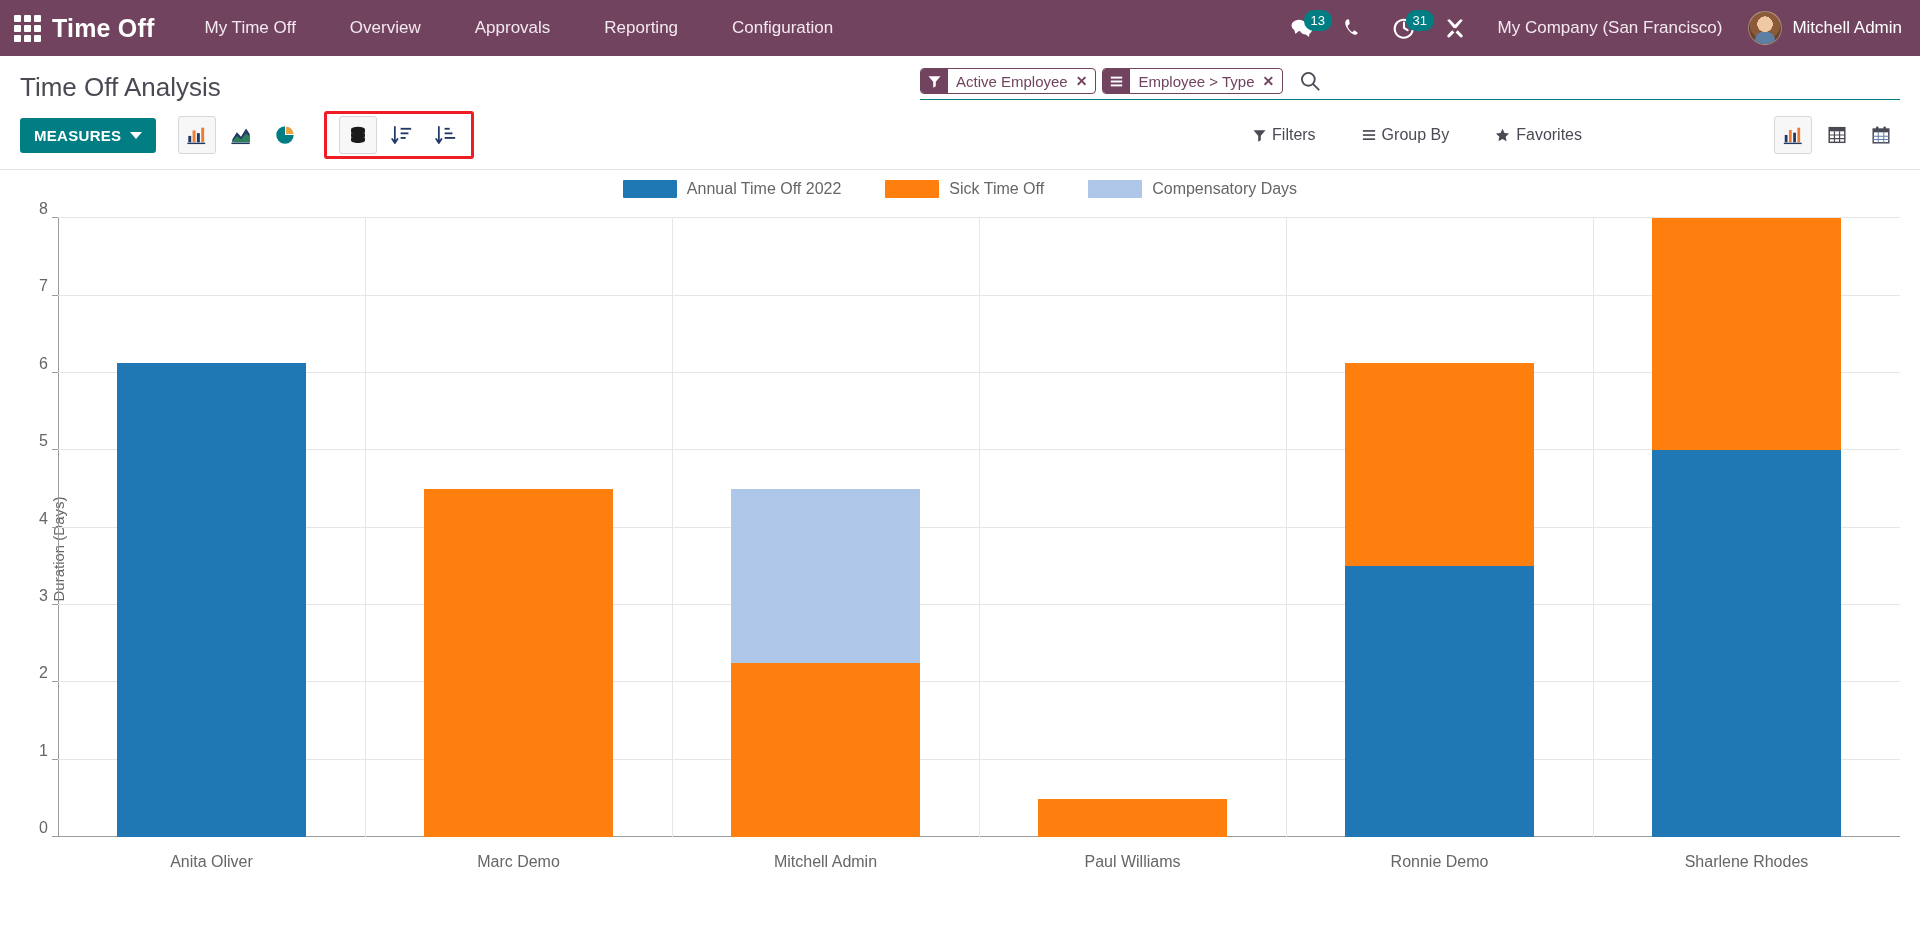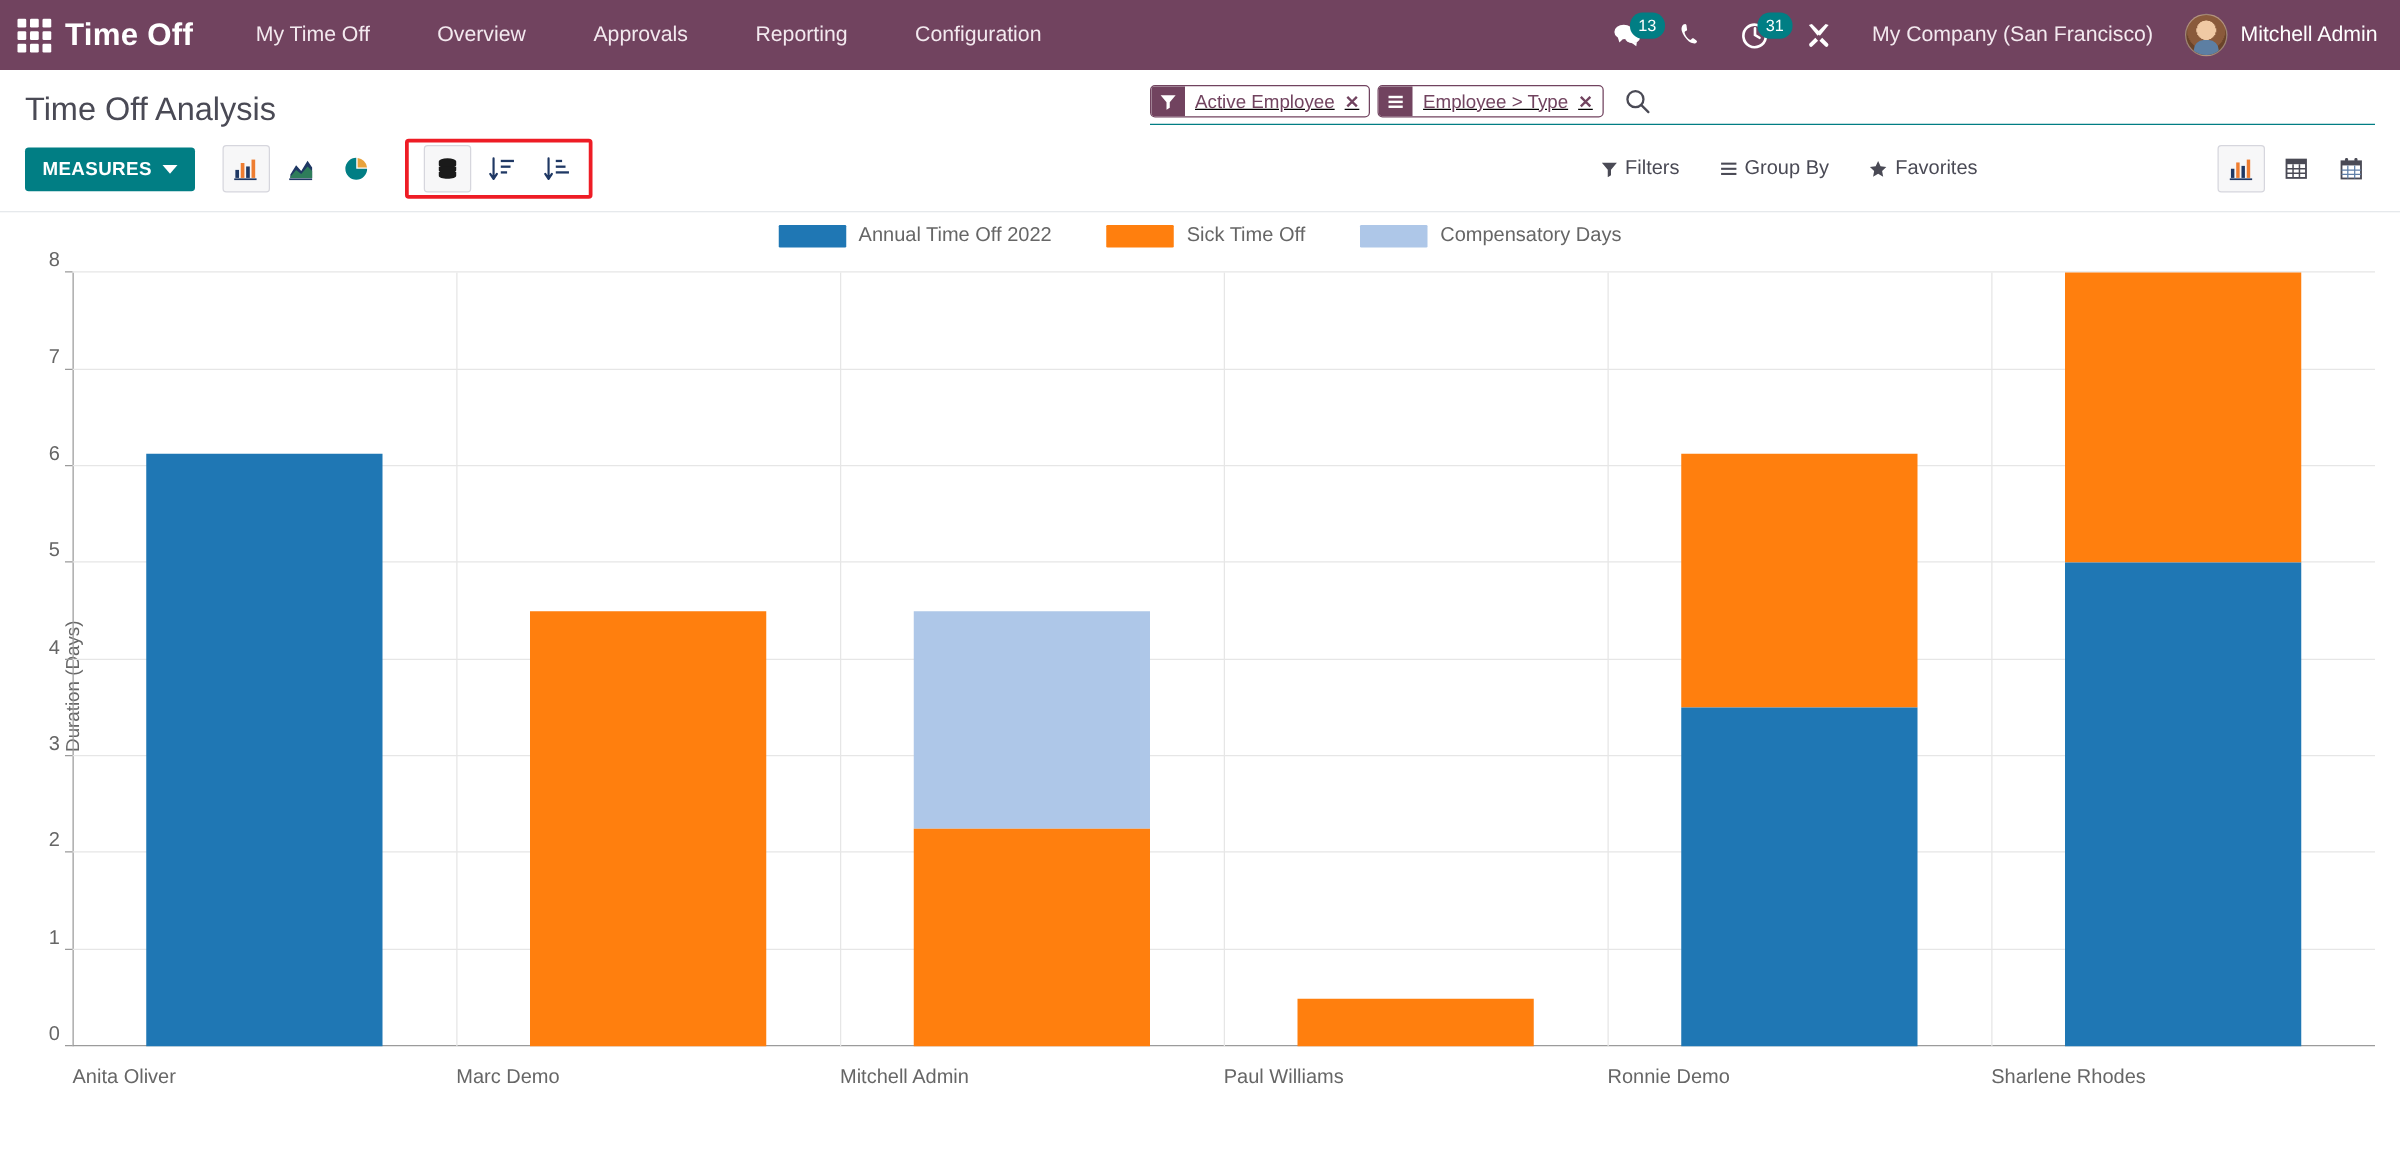--- a/index.html
+++ b/index.html
@@ -111,21 +111,20 @@
   }
   .cp-row1-right { margin-left: auto; display: flex; align-items: center; }
 
   .searchview {
     width: 980px;
     display: flex;
     align-items: center;
     border-bottom: 1px solid #017e84;
     padding-bottom: 3px;
     min-height: 34px;
-    text-decoration: underline;
   }
   .facet {
     display: flex;
     align-items: stretch;
     border-radius: 4px;
     overflow: hidden;
     margin-right: 6px;
     border: 1px solid #71435f;
     background: #fff;
     height: 26px;
@@ -212,21 +211,21 @@
   .group-chart-types { display: flex; align-items: center; margin-left: 16px; }
   .group-order {
     display: flex; align-items: center;
     margin-left: 20px;
     border: 3px solid #ee1c25;
     border-radius: 3px;
     padding: 2px 6px;
   }
 
   .cp-row2-right { margin-left: auto; display: flex; align-items: center; }
-  .searchmenus { display: flex; align-items: flex-end; gap: 0; }
+  .searchmenus { display: flex; align-items: flex-end; gap: 14px; }
   .searchmenu {
     display: flex; align-items: center; gap: 6px;
     font-size: 16px; color: #4a4a55;
     padding: 6px 16px;
     cursor: pointer;
     white-space: nowrap;
   }
   .view-switcher { display: flex; align-items: center; margin-left: 170px; }
   .chart-area {
     position: relative;
@@ -303,20 +302,21 @@
   }
   .bar-seg { width: 100%; display: block; }
   .xlabels {
     position: absolute;
     left: 58px; right: 20px;
     bottom: 56px;
     display: flex;
   }
   .xlabel {
     flex: 1;
+    text-align: center;
     font-size: 16px;
     color: #666;
   }
   .xaxis-title {
     position: absolute;
     left: 0; right: 0;
     bottom: 22px;
     text-align: center;
     font-size: 15px;
     color: #666;

